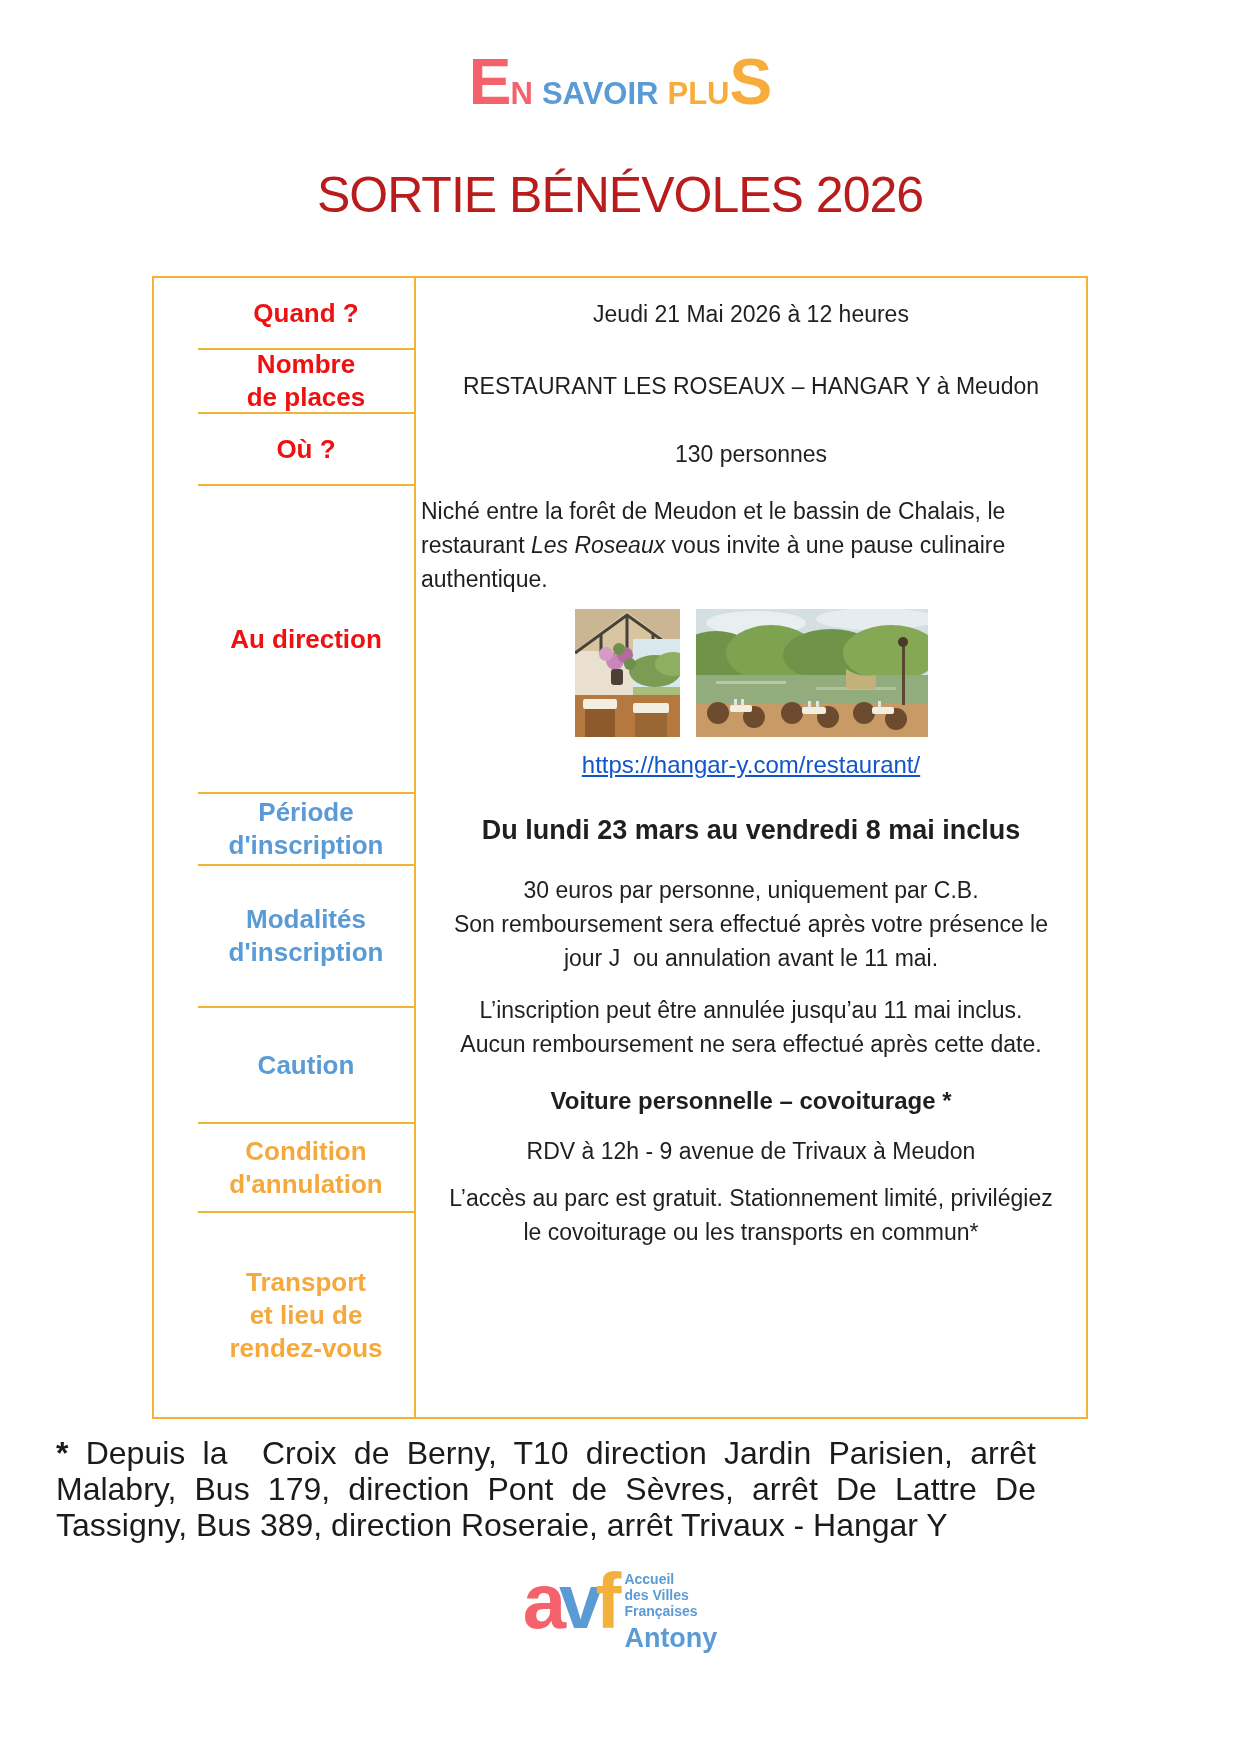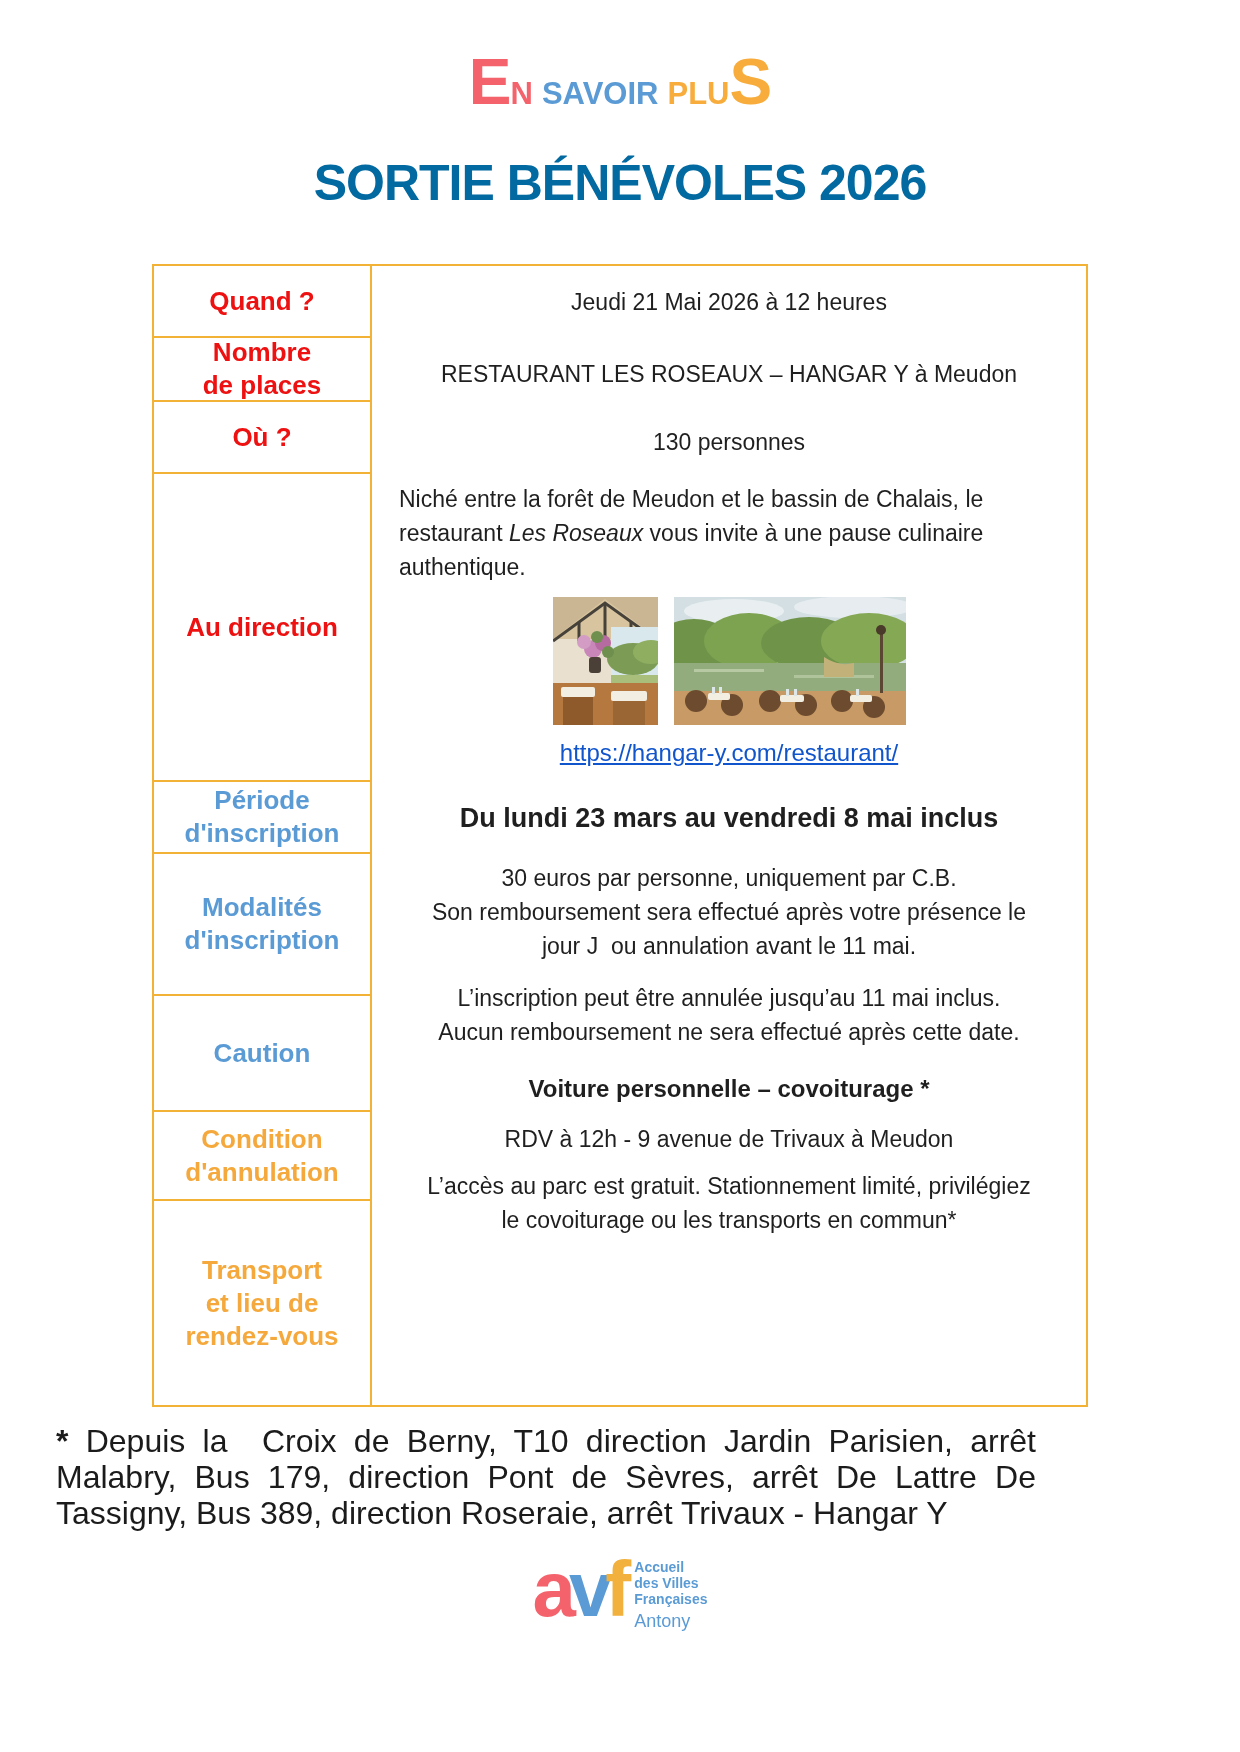--- a/index.html
+++ b/index.html
@@ -12,26 +12,26 @@
   .brand span { display:inline-block; vertical-align:baseline; font-weight:bold; }
   .b-big { font-size:64px; letter-spacing:-1px; }
   .b-sm  { font-size:31px; letter-spacing:0px; }
   .c-coral  { color:#F4636C; }
   .c-blue   { color:#5B9BD5; }
   .c-orange { color:#F7AC3B; }
   .sp-l { margin-left:9px; }
   .sp-r { margin-right:9px; }
 
   
-  .title { margin-top:40px; text-align:center; font-size:50px; font-weight:700;
-           letter-spacing:-1px; color:#0369a1; }
+  .title { margin-top:52px; text-align:center; font-size:50px; font-weight:400;
+           letter-spacing:-1px; color:#b91c1c; }
 
   
   .info-table { margin:52px 0 0 152px; width:936px; display:flex;
-                border:2px solid #F2B236; }
+                border:2px solid #F2B236;padding-left:44px; }
   .col-labels { width:218px; border-right:2px solid #F2B236; display:flex; flex-direction:column; }
   .col-content{ flex:1; display:flex; flex-direction:column; }
 
   .lcell { display:flex; align-items:center; justify-content:center;
            border-bottom:2px solid #F2B236; text-align:center; }
   .lcell:last-child { border-bottom:none; }
   .lbl { font-weight:bold; font-size:26px; line-height:33px; white-space:pre-line; }
   .lbl-red    { color:#EE1111; }
   .lbl-blue   { color:#5B9BD5; }
   .lbl-orange { color:#F5A93C; }
@@ -72,21 +72,21 @@
 
   
   .avf-logo { margin-top:26px; display:flex; justify-content:center; align-items:flex-start; gap:10px; }
   .avf-word { font-size:78px; font-weight:bold; letter-spacing:-7px; line-height:64px; }
   .avf-word span { display:inline-block; }
   .avf-a { color:#F4636C; }
   .avf-v { color:#5B9BD5; }
   .avf-f { color:#F2B13C; }
   .avf-right { padding-top:2px; }
   .avf-tagline { color:#5B9BD5; font-weight:bold; font-size:14px; line-height:16px; white-space:pre-line; }
-  .avf-city { color:#5B9BD5; font-weight:normal; font-size:18px; margin-top:4px; }
+  .avf-city { color:#5B9BD5; font-weight:bold; font-size:27px; margin-top:4px; }
 </style>
 </head>
 <body>
 
 <div class="page">
 
   <div class="brand">
     <span class="b-big c-coral">E</span><span class="b-sm  c-coral">N</span><span class="b-sm  c-blue sp-l sp-r">SAVOIR</span><span class="b-sm  c-orange">PLU</span><span class="b-big c-orange">S</span>
   </div>
 

